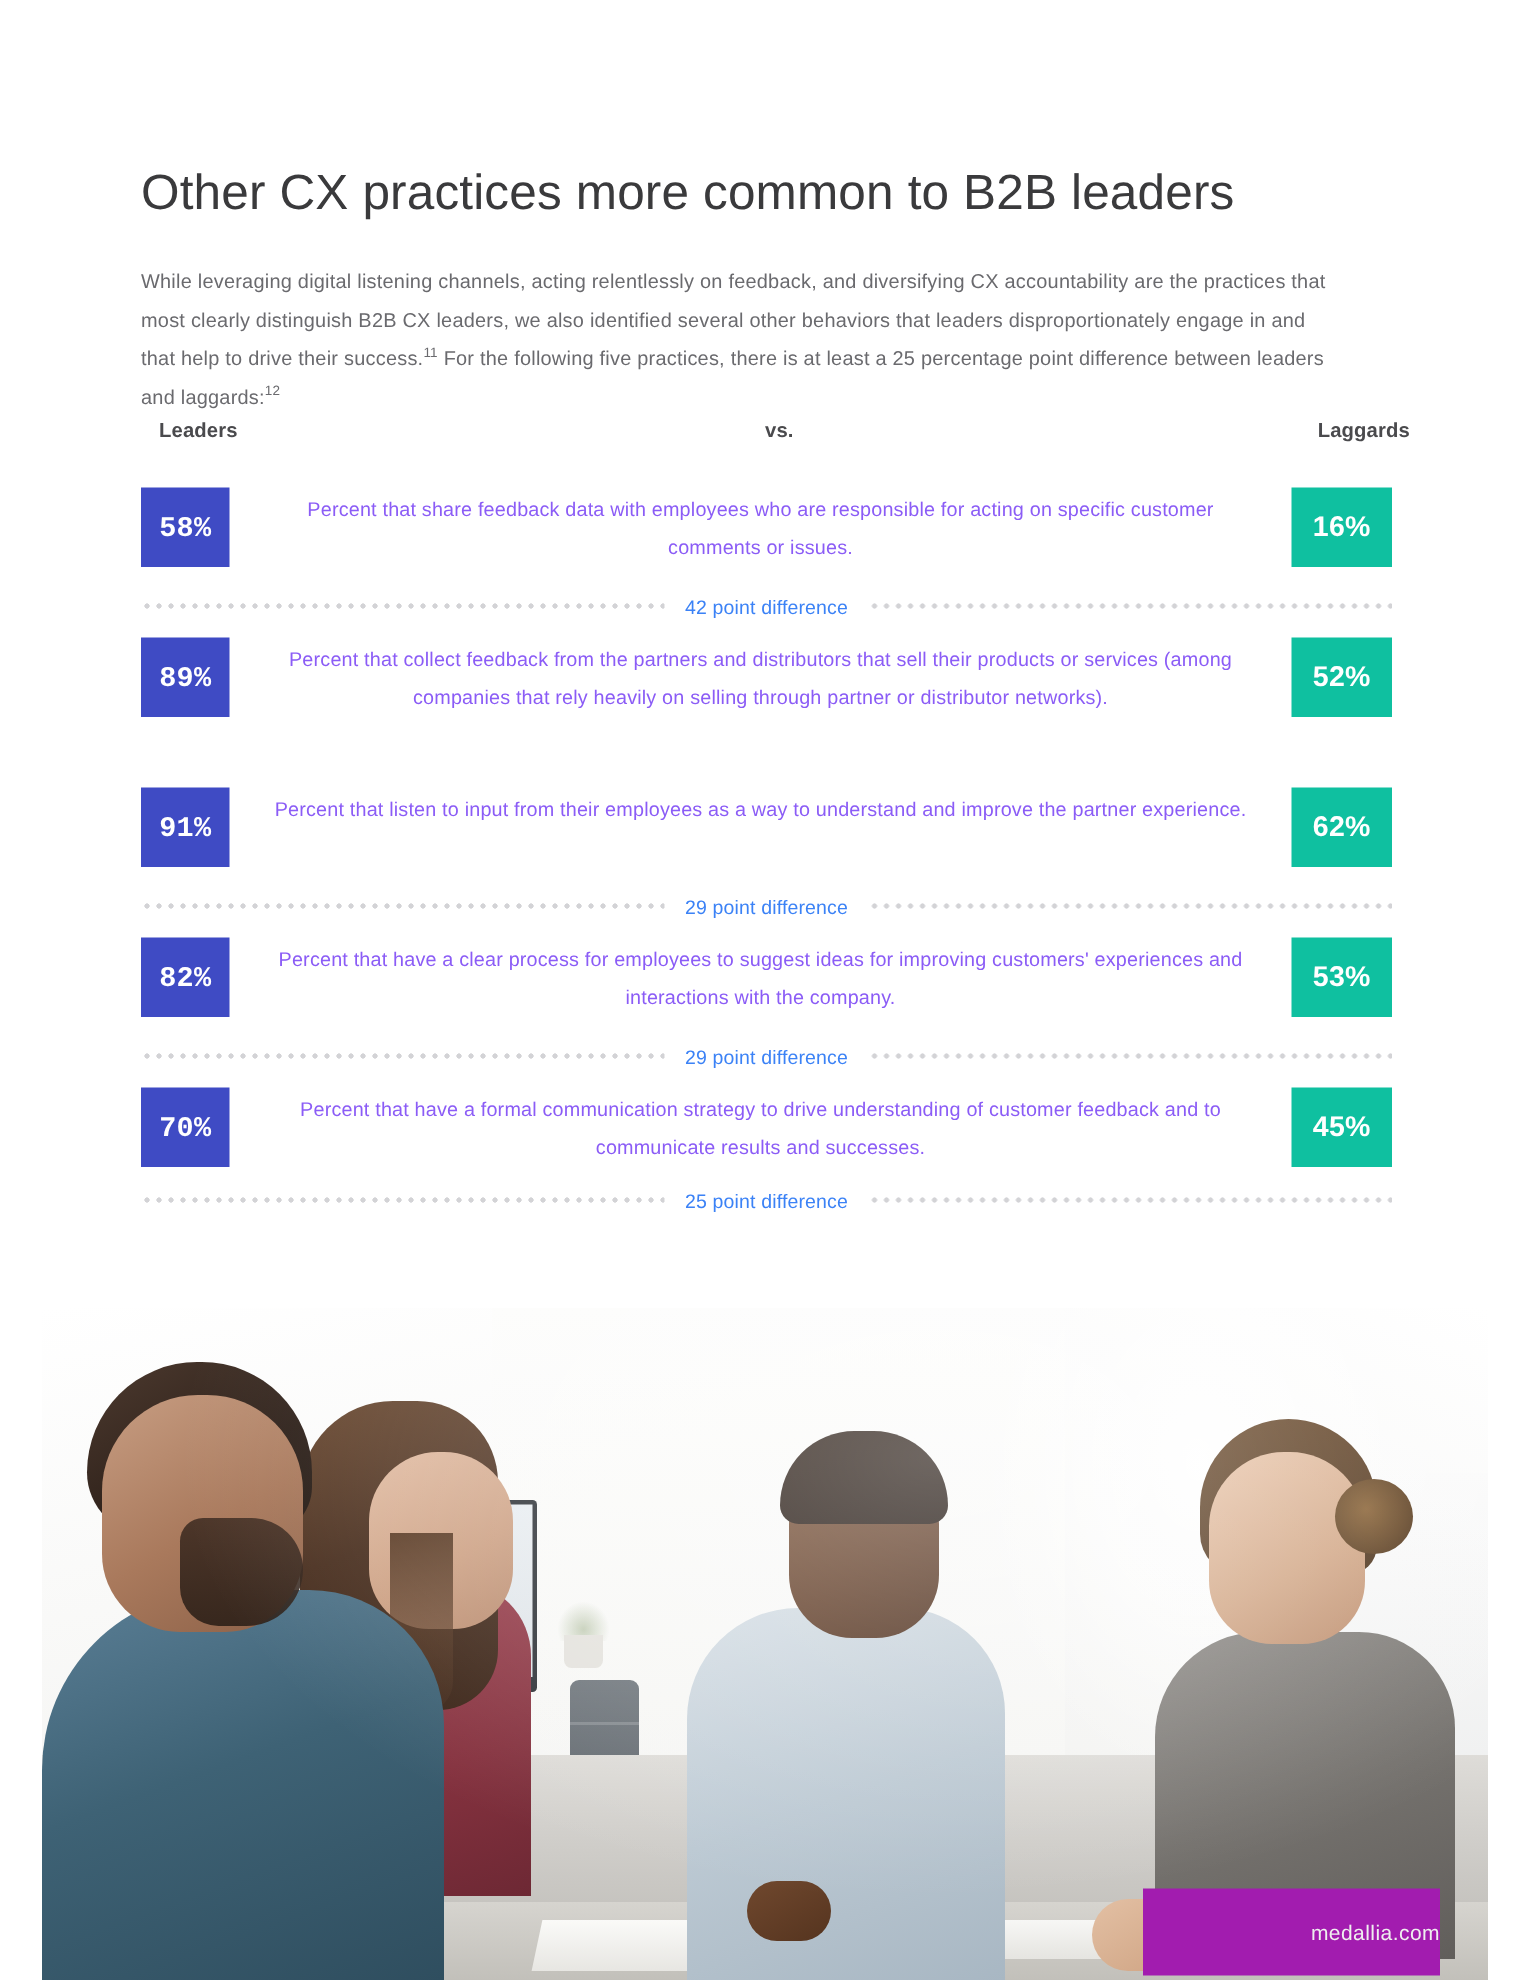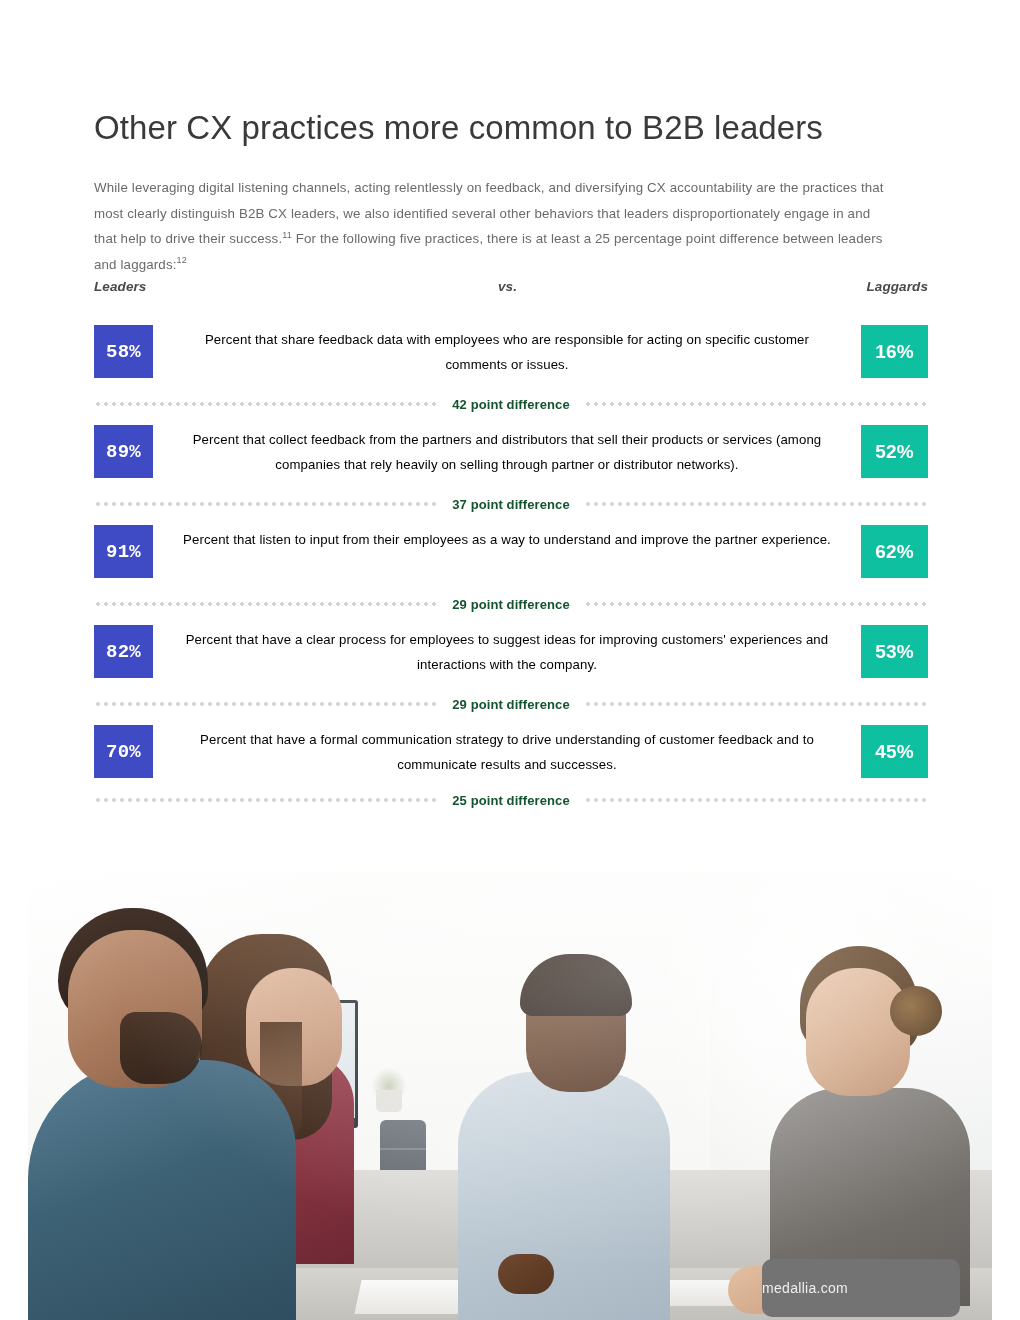--- a/index.html
+++ b/index.html
@@ -47,25 +47,24 @@
   .intro sup {
     font-size: 9px;
     vertical-align: super;
     line-height: 0;
     margin-top: 17px;
   }
 
   
   .col-headers {
     position: absolute;
-    left: 94px;
+    left: 106px;
     top: 279px;
     width: 834px;
     height: 20px;
-    font-style: italic;
   }
   .col-headers .ch {
     position: absolute;
     font-size: 13.5px;
     font-weight: 700;
     color: #4a4a4d;
     letter-spacing: 0.1px;
   }
   .ch-leaders { left: 0; }
   .ch-vs      { left: 404px; }
@@ -109,21 +108,21 @@
   }
 
   .practice {
     position: absolute;
     left: 80px;
     right: 88px;
     top: 7px;
     text-align: center;
     font-size: 13.2px;
     line-height: 25px;
-    color: #000000;
+    color: #8b5cf6;
     letter-spacing: 0.12px;
   }
 
   
   .divider {
     position: absolute;
     left: 0;
     right: 0;
     bottom: 6px;
     height: 20px;
@@ -136,22 +135,22 @@
     height: 4px;
     background-image: radial-gradient(circle, #d3d3d6 1.6px, rgba(0,0,0,0) 1.9px);
     background-size: 8px 4px;
     background-repeat: repeat-x;
     background-position: 0 50%;
   }
   .diff-label {
     flex: 0 0 auto;
     padding: 0 14px;
     font-size: 13px;
-    font-weight: 700;
-    color: #14532d;
+    font-weight: 400;
+    color: #3b82f6;
     letter-spacing: 0.1px;
     white-space: nowrap;
   }
 
   
   .photo {
     position: absolute;
     left: 28px;
     top: 872px;
     width: 964px;
@@ -350,28 +349,27 @@
     pointer-events: none;
   }
 
   
   .watermark {
     position: absolute;
     left: 762px;
     top: 1259px;
     width: 198px;
     height: 58px;
-    background: #737373;
+    background: #a21caf;
     display: flex;
     align-items: center;
-    justify-content: flex-start;
+    justify-content: flex-end;
     color: #efefef;
     font-size: 14px;
     letter-spacing: 0.3px;
-    border-radius: 10px;
   }
 </style>
 </head>
 <body>
 
 <div id="page">
 
   <h1 class="page-title">Other CX practices more common to B2B leaders</h1>
 
   <p class="intro"><span>While leveraging digital listening channels, acting relentlessly on feedback, and diversifying CX accountability are the practices that most clearly distinguish B2B CX leaders, we also identified several other behaviors that leaders disproportionately engage in and that help to drive their success.</span><sup>11</sup><span> For the following five practices, there is at least a 25 percentage point difference between leaders and laggards:</span><sup>12</sup></p>
@@ -392,25 +390,20 @@
         <span class="dots"></span>
         <span class="diff-label">42 point difference</span>
         <span class="dots"></span>
       </div>
     </div>
 
     <div class="row">
       <div class="stat-box stat-leader">89%</div>
       <div class="practice">Percent that collect feedback from the partners and distributors that sell their products or services (among companies that rely heavily on selling through partner or distributor networks).</div>
       <div class="stat-box stat-laggard">52%</div>
-      <div class="divider">
-        <span class="dots"></span>
-        <span class="diff-label">37 point difference</span>
-        <span class="dots"></span>
-      </div>
     </div>
 
     <div class="row">
       <div class="stat-box stat-leader">91%</div>
       <div class="practice">Percent that listen to input from their employees as a way to understand and improve the partner experience.</div>
       <div class="stat-box stat-laggard">62%</div>
       <div class="divider">
         <span class="dots"></span>
         <span class="diff-label">29 point difference</span>
         <span class="dots"></span>

